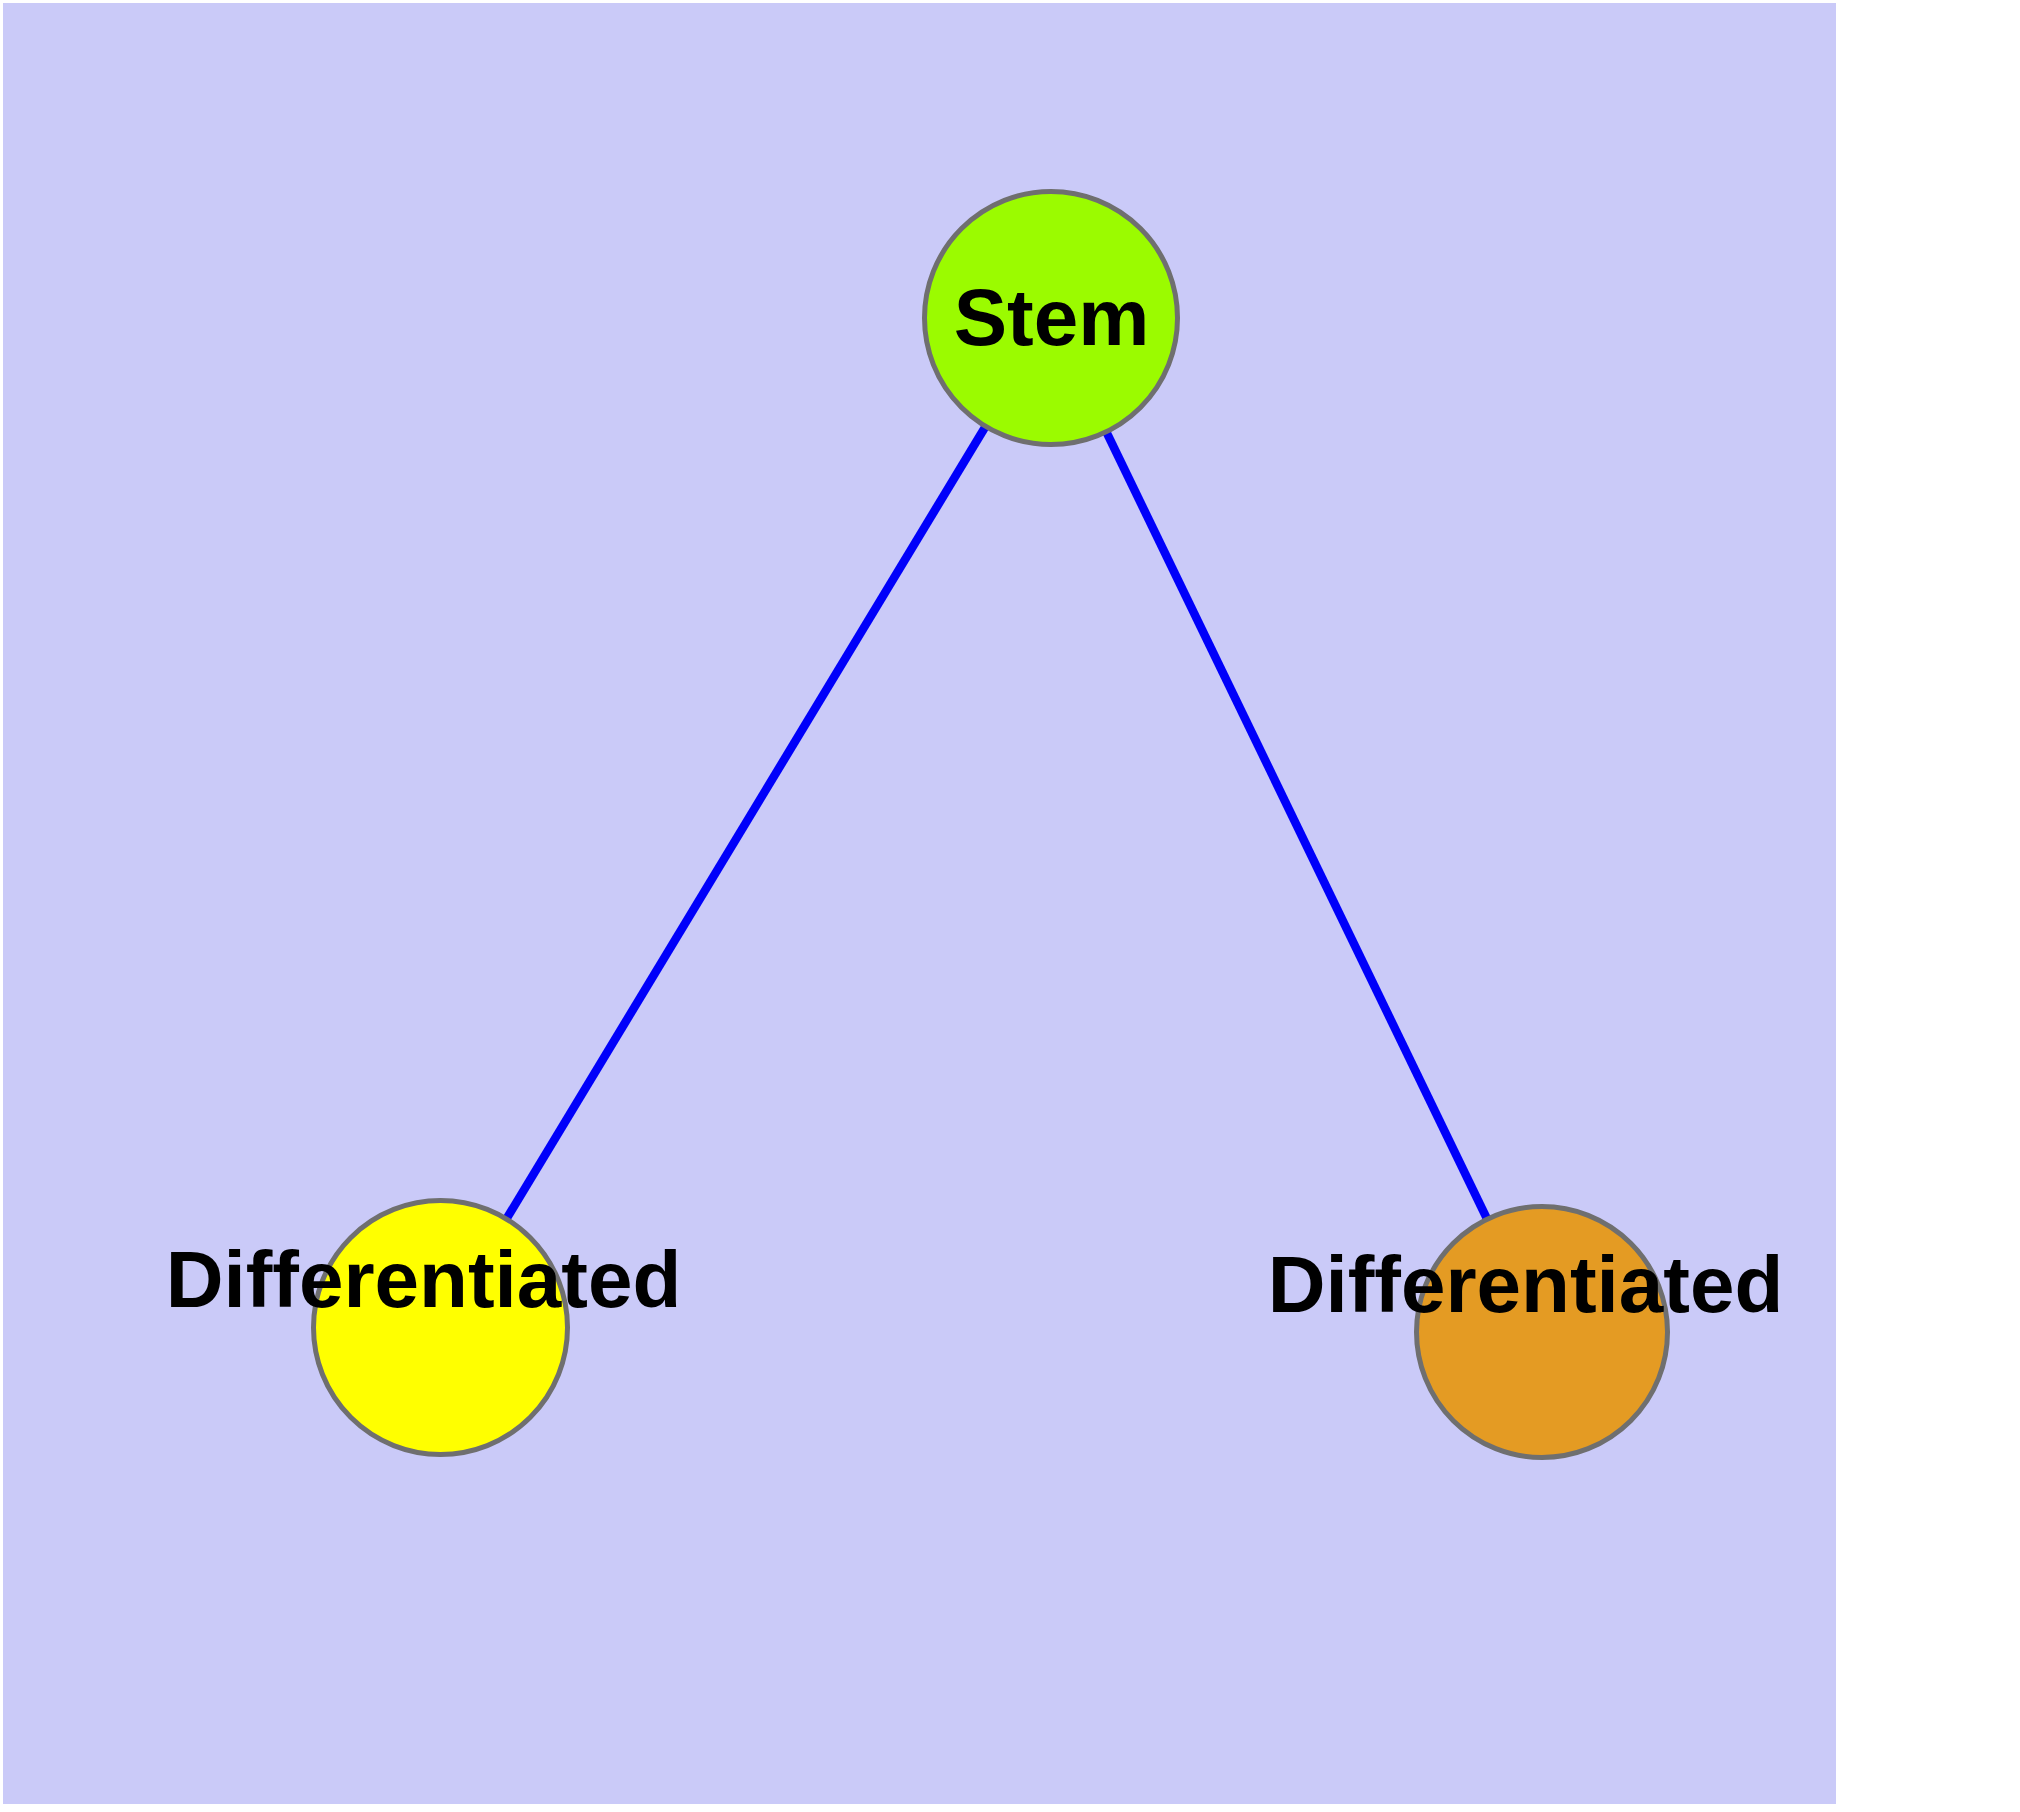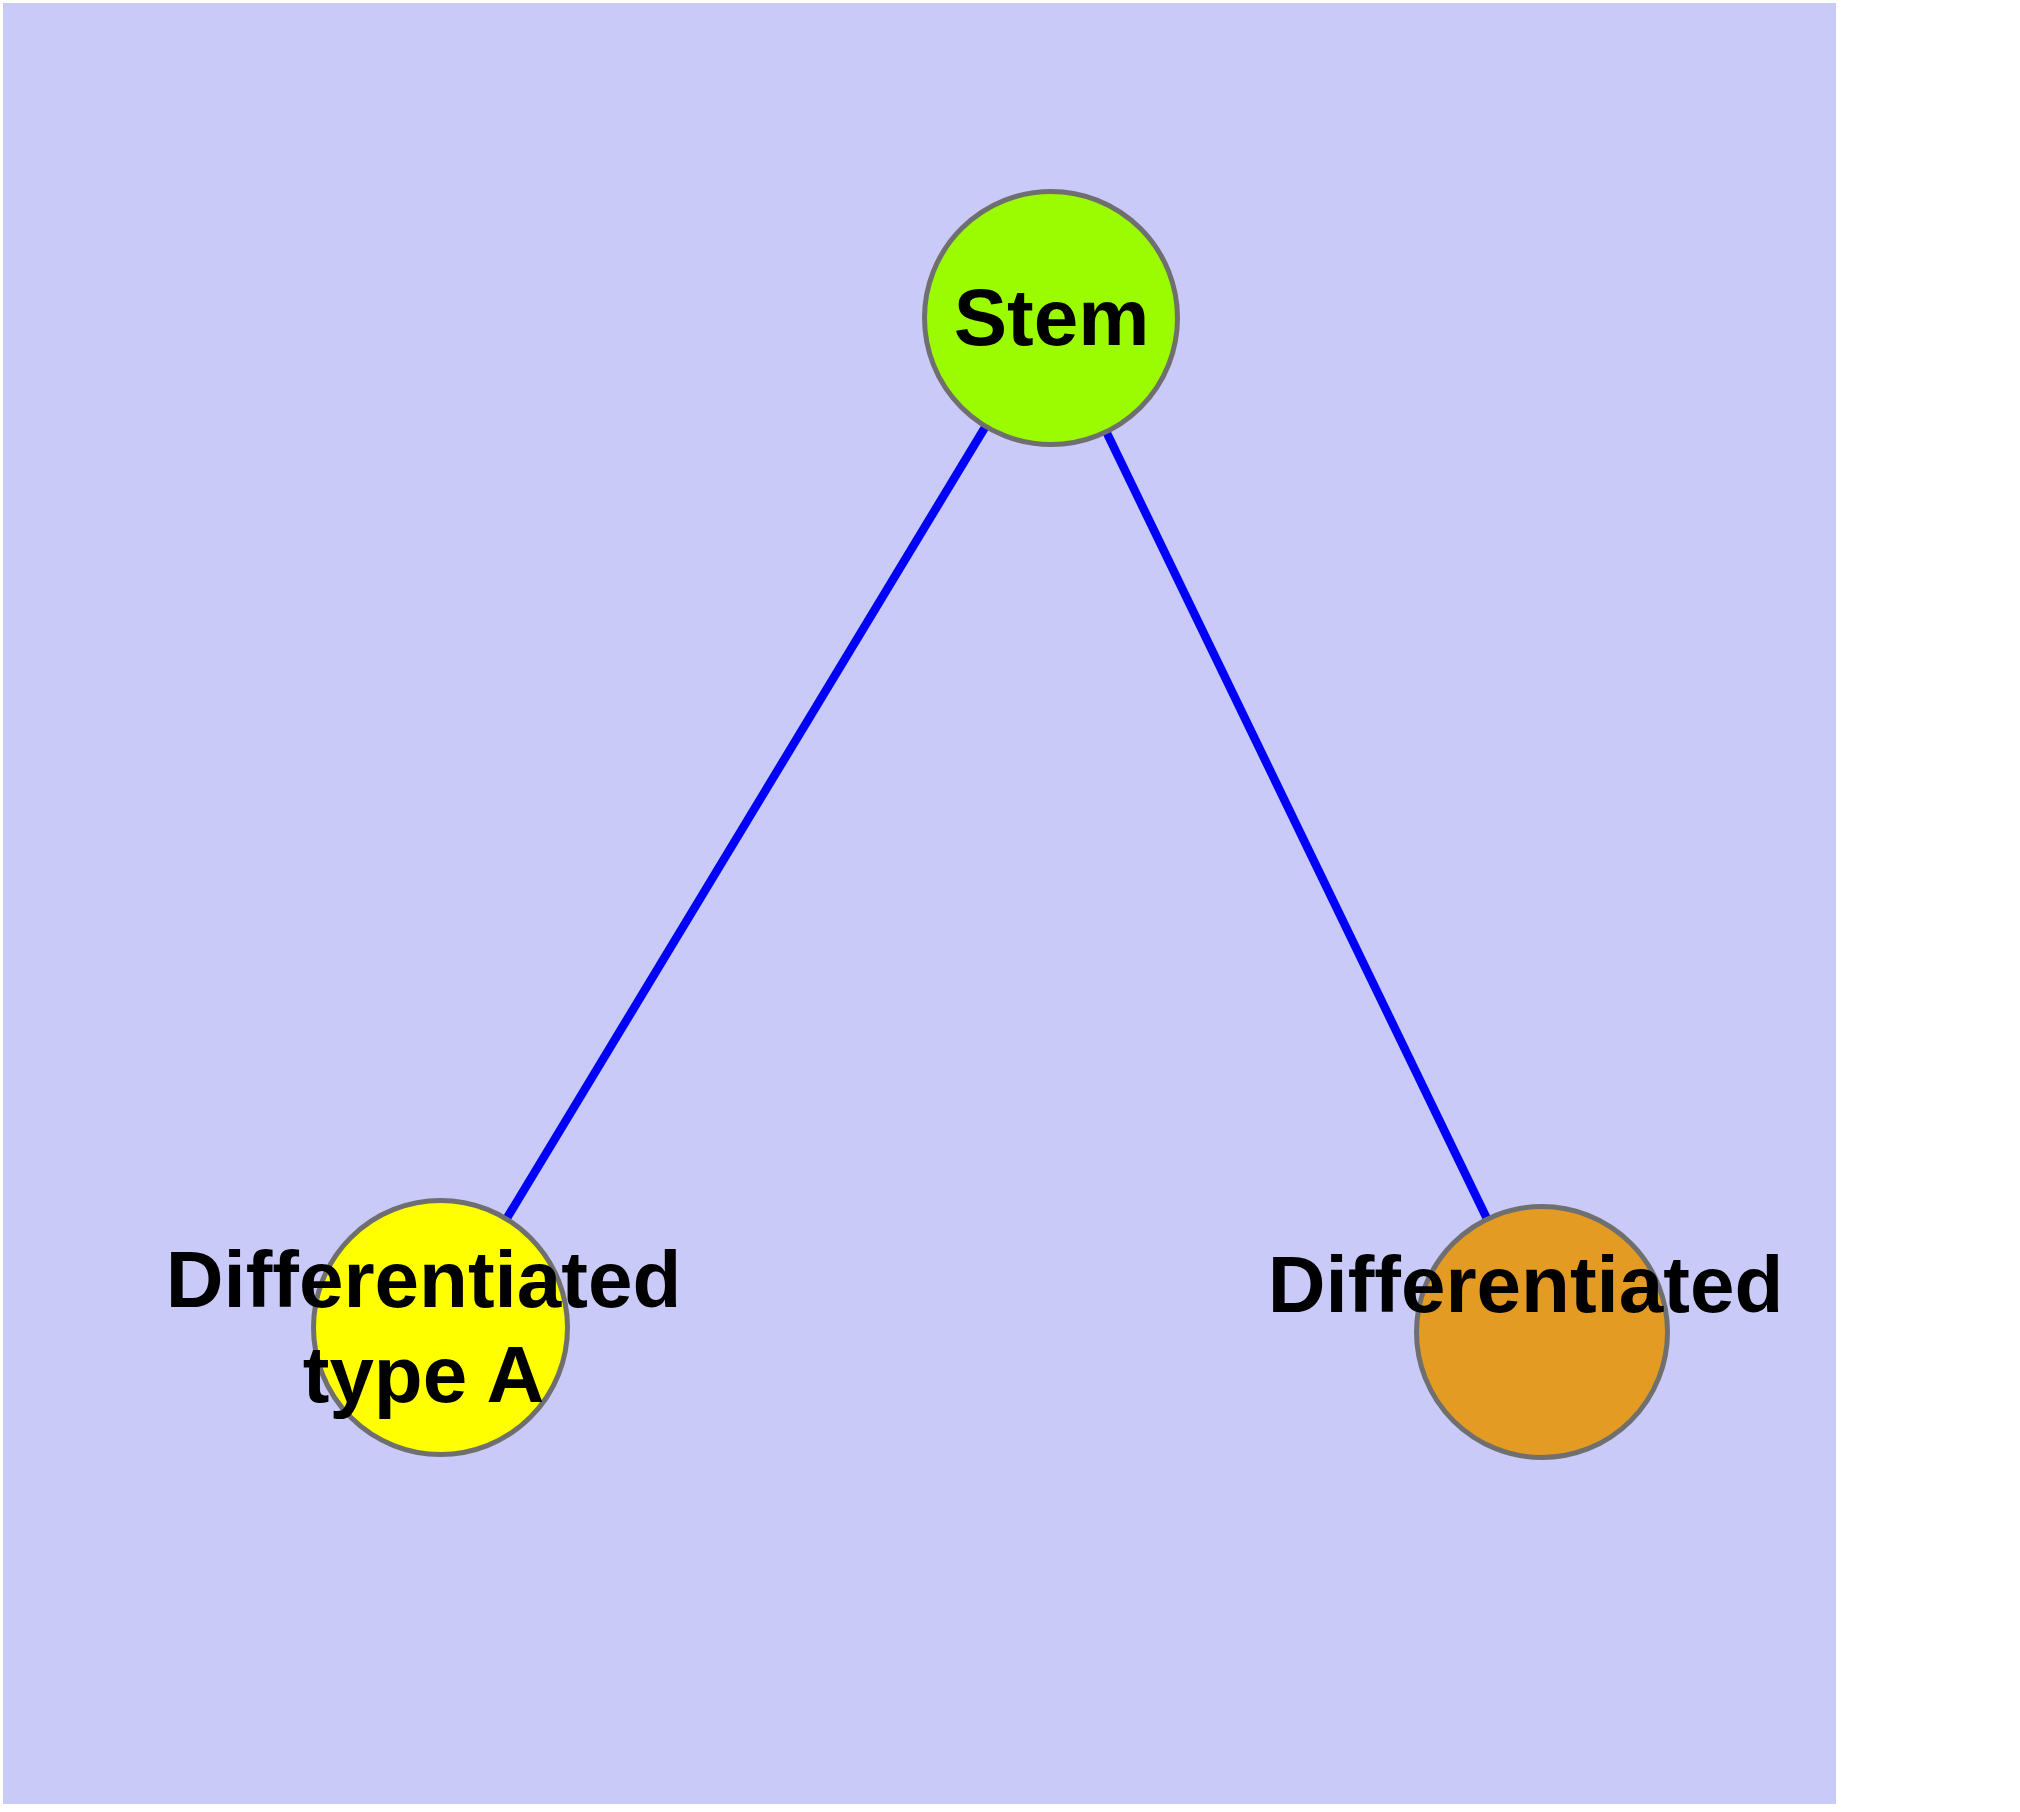--- a/index.html
+++ b/index.html
@@ -72,21 +72,20 @@
   <div class="node node-type-a" style="background: rgb(255, 255, 0); border-color: rgb(111, 111, 111);"></div>
 
   <div class="node node-type-b" style="background: rgb(228, 155, 35); border-color: rgb(111, 111, 111);"></div>
 
   <div class="node-label label-stem" style="color: rgb(0, 0, 0);">
     <div>Stem</div>
   </div>
 
   <div class="node-label label-type-a" style="color: rgb(0, 0, 0);">
     <div>Differentiated</div>
-    <div>type A</div>
   </div>
 
   <div class="node-label label-type-b" style="color: rgb(0, 0, 0);">
     <div>Differentiated</div>
   </div>
 
 </div>
 
 
 </body></html>

